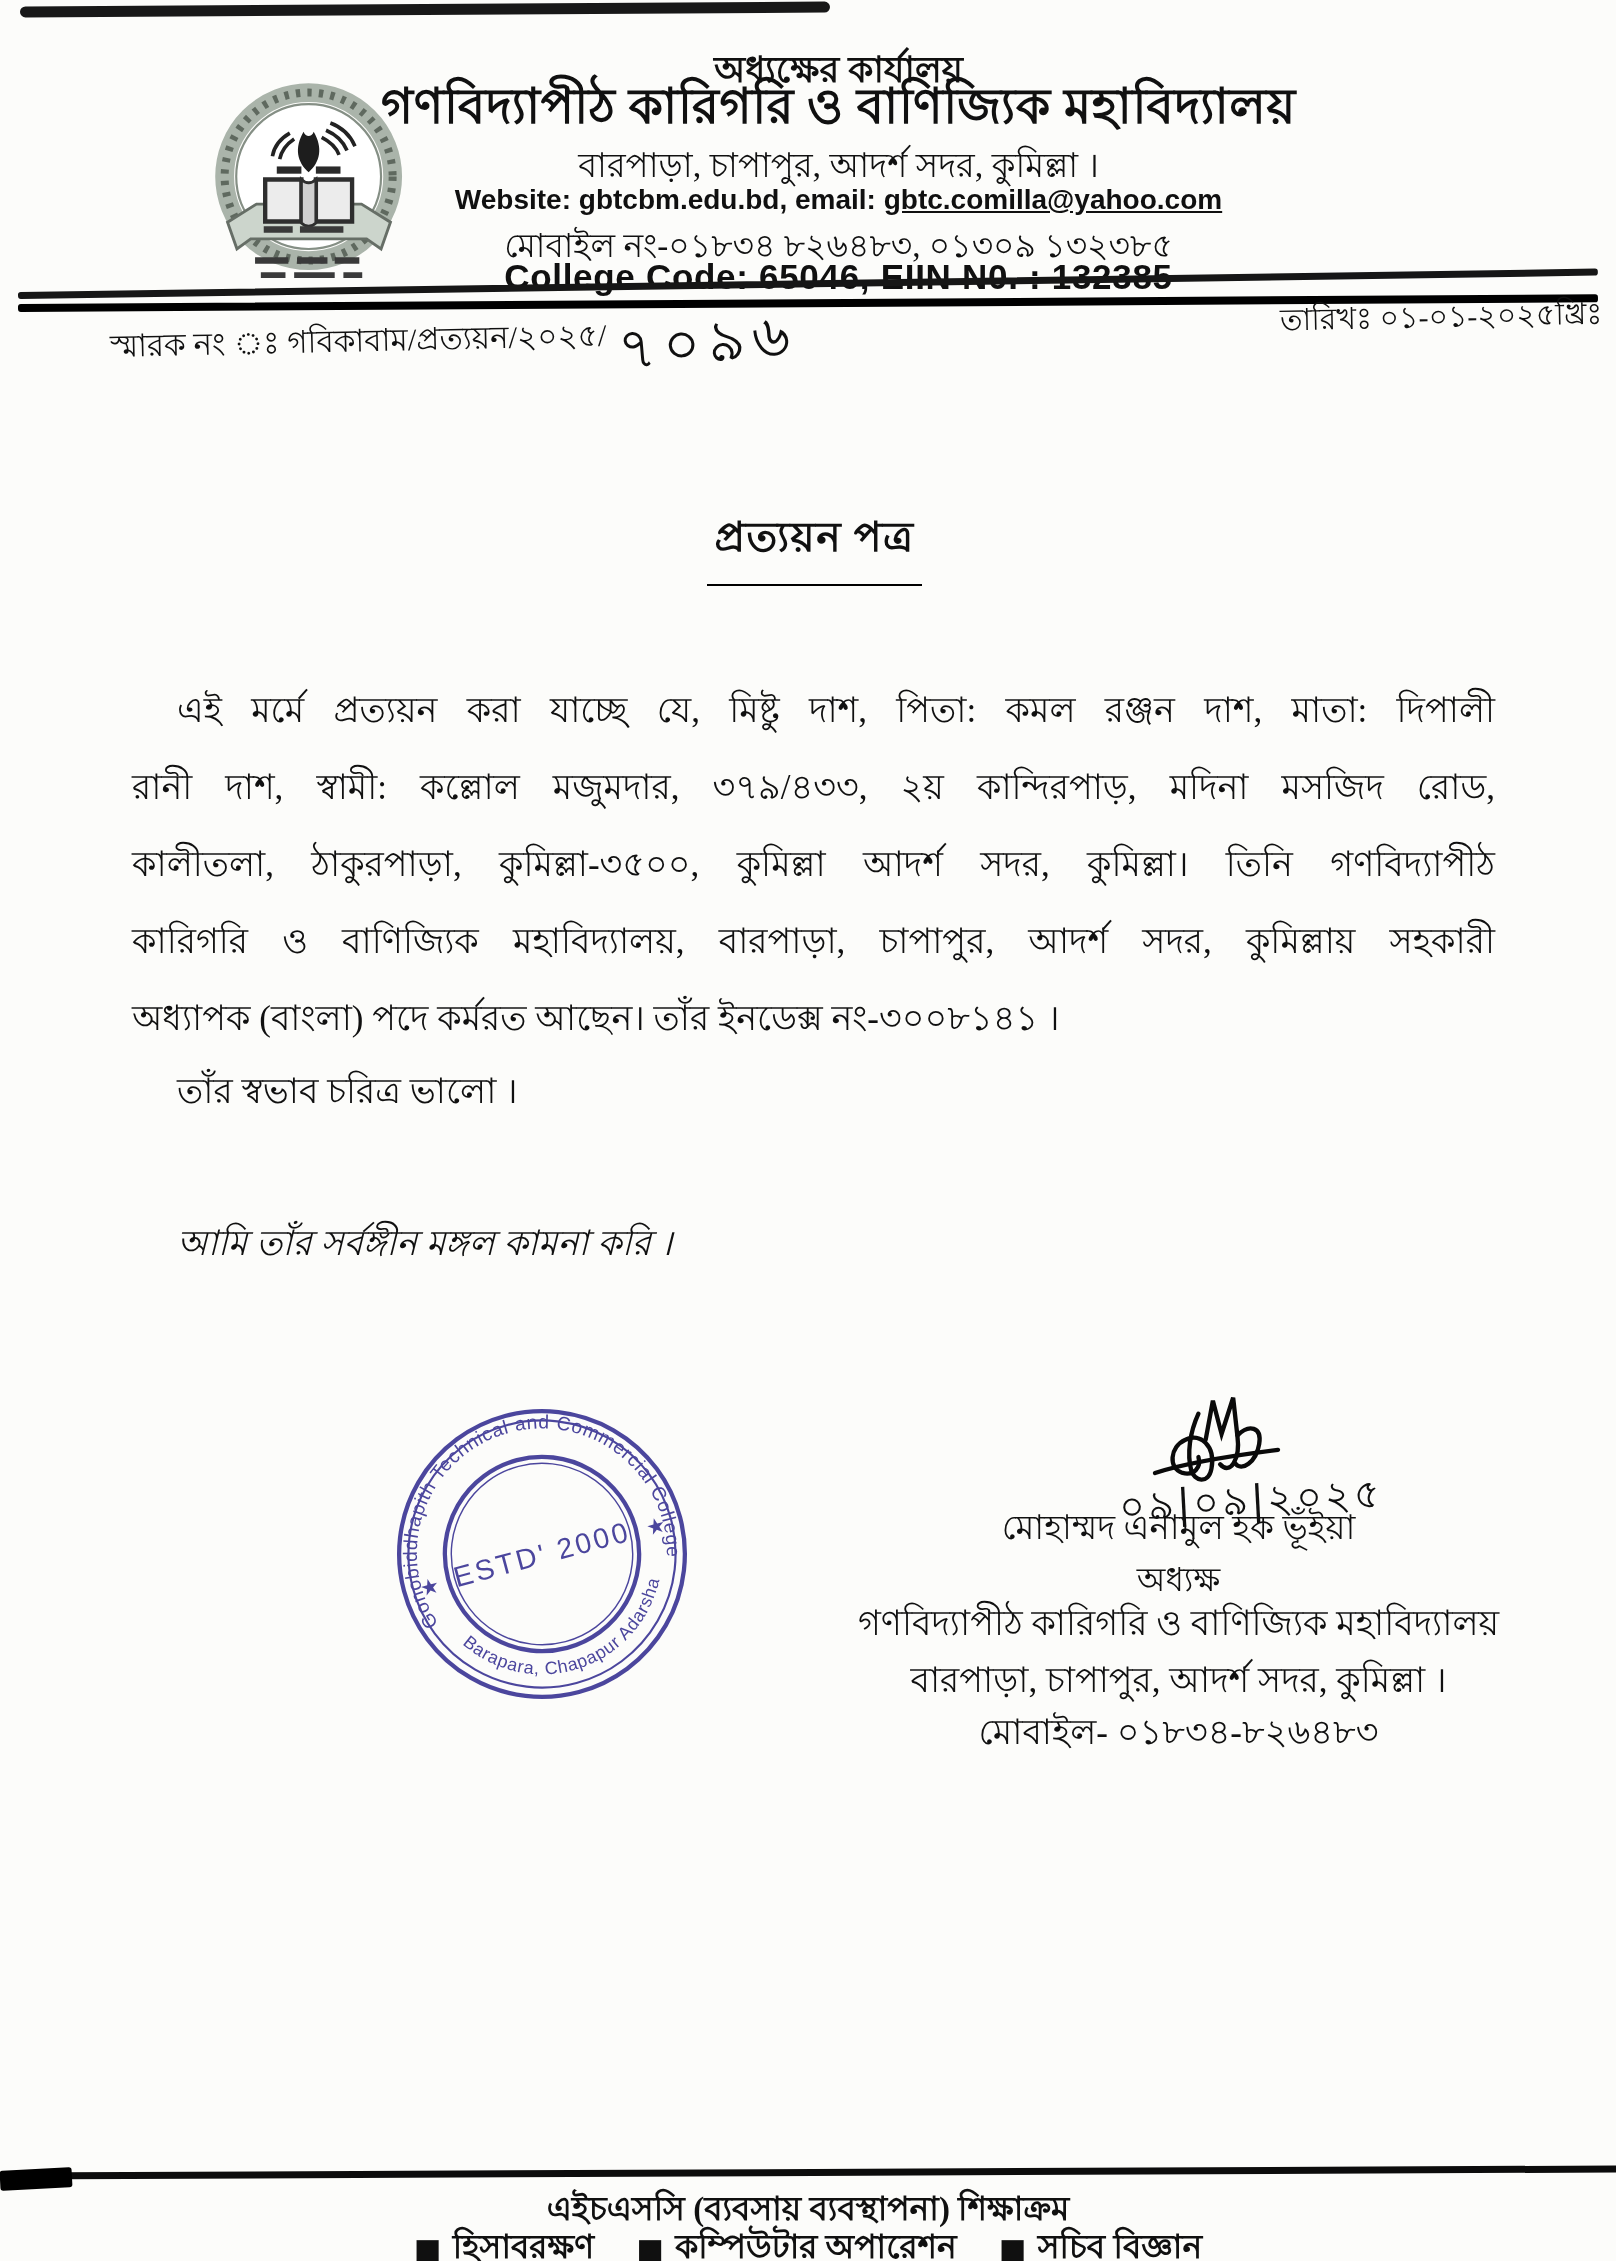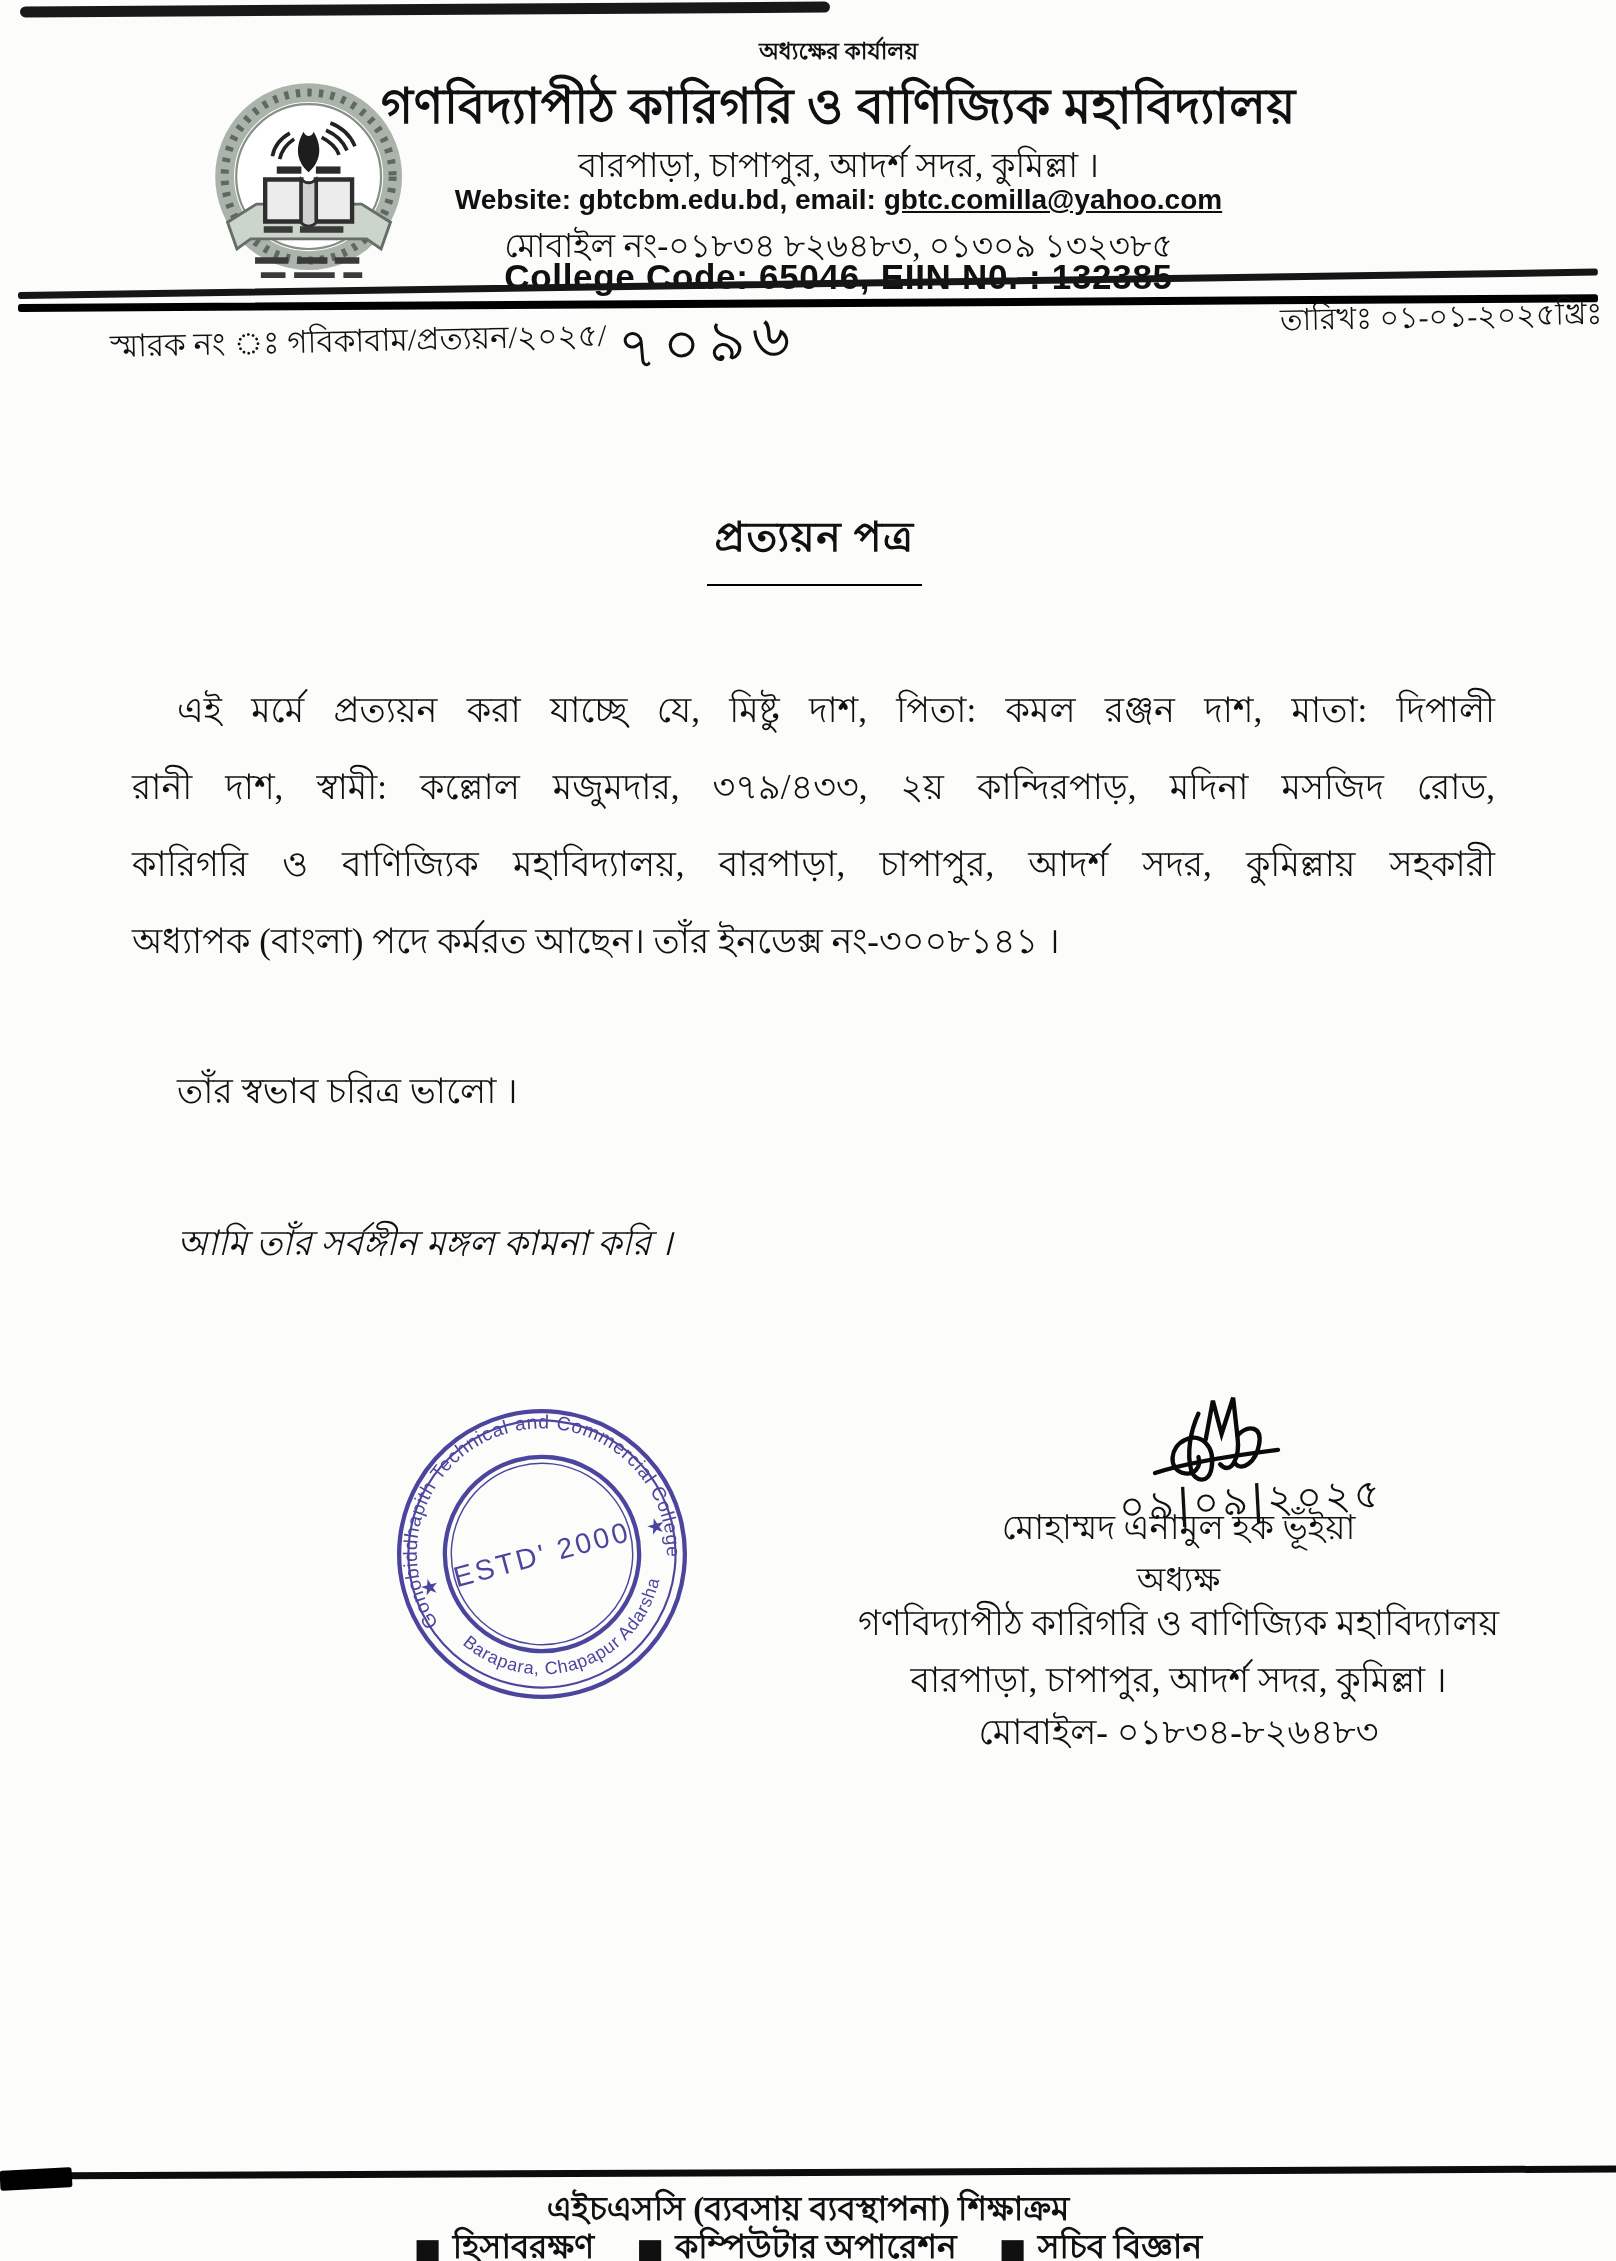--- a/index.html
+++ b/index.html
@@ -10,21 +10,21 @@
     background:#fcfcfa;
     color:#101010;
     font-family:"Liberation Serif","DejaVu Serif",serif;
     overflow:hidden;
   }
   .abs{position:absolute;}
   .ctr{left:0;width:1616px;text-align:center;}
   
   .top-smudge{left:20px;top:4.3px;width:810px;height:11px;background:#181818;border-radius:5.8px;transform:rotate(-0.35deg);}
   
-  .hdr-office{top:33px;font-size:23px;font-weight:700;}
+  .hdr-office{top:42px;font-size:36px;font-weight:700;}
   .hdr-college{top:69px;font-size:49px;font-weight:700;letter-spacing:0.7px;}
   .hdr-address{top:139px;font-size:34px;}
   .hdr-web{top:184px;font-size:28px;font-weight:700;font-family:"Liberation Sans","DejaVu Sans",sans-serif;}
   .hdr-web .email{text-decoration:underline;}
   .hdr-mobile{top:220px;font-size:33px;font-weight:400;}
   .hdr-code{top:257px;font-size:35px;font-weight:700;font-family:"Liberation Sans","DejaVu Sans",sans-serif;letter-spacing:0.7px;}
   .hdr-block{left:224px;width:1229px;text-align:center;}
   
   .rule-a{left:18px;top:292px;width:1580px;height:6.5px;background:#161616;transform:rotate(-0.85deg);transform-origin:left center;border-radius:2.9px;}
   .rule-b{left:18px;top:304px;width:1580px;height:8px;background:#000;transform:rotate(-0.35deg);transform-origin:left center;border-radius:2.9px;}
@@ -100,20 +100,21 @@
   <div class="abs memo-number">৭০৯৬</div>
   <div class="abs memo-date">তারিখঃ ০১-০১-২০২৫খ্রিঃ</div>
 
   <div class="abs ctr title-wrap">
     <span class="title">প্রত্যয়ন পত্র</span>
   </div>
 
   <div class="abs body-lines">
     <div class="ln first">এই মর্মে প্রত্যয়ন করা যাচ্ছে যে, মিষ্টু দাশ, পিতা: কমল রঞ্জন দাশ, মাতা: দিপালী</div>
     <div class="ln">রানী দাশ, স্বামী: কল্লোল মজুমদার, ৩৭৯/৪৩৩, ২য় কান্দিরপাড়, মদিনা মসজিদ রোড,</div>
+    <div class="ln">কালীতলা, ঠাকুরপাড়া, কুমিল্লা-৩৫০০, কুমিল্লা আদর্শ সদর, কুমিল্লা। তিনি গণবিদ্যাপীঠ</div>
     <div class="ln">কারিগরি ও বাণিজ্যিক মহাবিদ্যালয়, বারপাড়া, চাপাপুর, আদর্শ সদর, কুমিল্লায় সহকারী</div>
     <div class="ln last">অধ্যাপক (বাংলা) পদে কর্মরত আছেন। তাঁর ইনডেক্স নং-৩০০৮১৪১ ।</div>
   </div>
   <div class="abs conduct">তাঁর স্বভাব চরিত্র ভালো ।</div>
   <div class="abs wish">আমি তাঁর সর্বঙ্গীন মঙ্গল কামনা করি ।</div>
 
   <svg class="abs seal" viewBox="0 0 420 420" aria-hidden="true">
     <g transform="rotate(-15 210 210)" fill="none" stroke="#3d3796">
       <circle cx="210" cy="210" r="200" stroke-width="6"></circle>
       <circle cx="210" cy="210" r="187" stroke-width="3"></circle>

